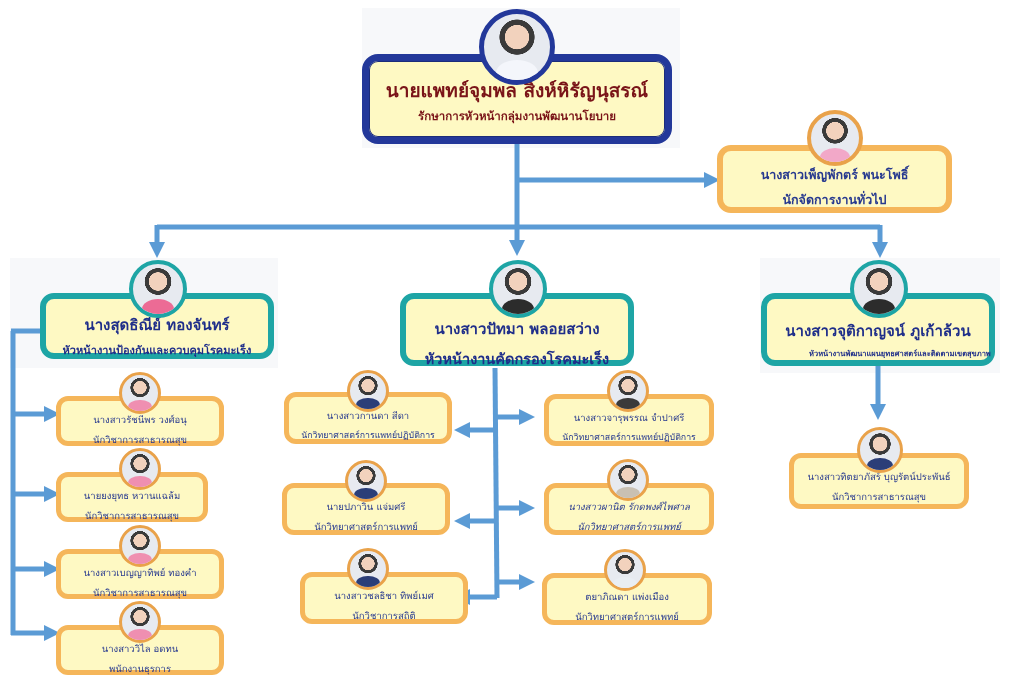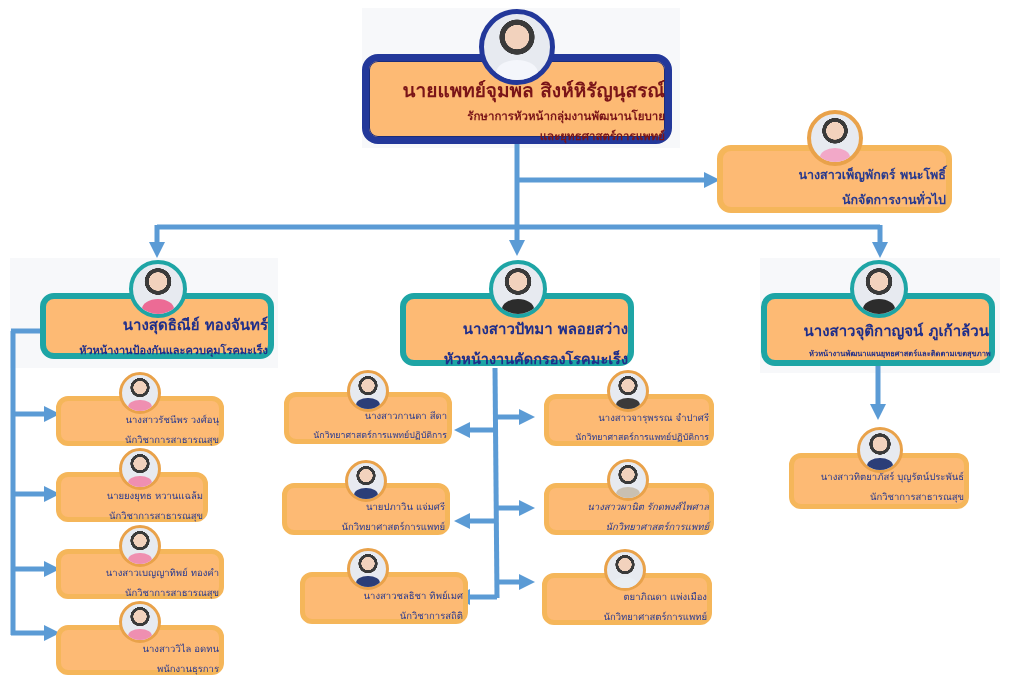--- a/index.html
+++ b/index.html
@@ -3,21 +3,21 @@
 <meta charset="utf-8">
 <style>
   html, body { margin:0; padding:0; }
   body {
     width:1013px; height:686px; position:relative; overflow:hidden;
     background:#ffffff;
     font-family:"DejaVu Sans", "Liberation Sans", sans-serif;
   }
   .bg-panel { position:absolute; background:#f7f8fa; }
   svg.connectors { position:absolute; left:0; top:0; width:1013px; height:686px; }
-  .node { position:absolute; box-sizing:border-box; background:#fdba74; text-align:right; }
+  .node { position:absolute; box-sizing:border-box; background:#fef9c3; text-align:center; }
   .node .name, .node .role { display:block; white-space:nowrap; }
   .avatar {
     position:absolute; border-radius:50%; box-sizing:border-box; overflow:hidden;
     background: radial-gradient(circle at 50% 35%, #f2d2bd 0 22%, #3a3a3a 23% 32%, #e7eaf0 33%);
   }
   .avatar .body {
     position:absolute; left:18%; right:18%; bottom:-10%; height:40%;
     border-radius:50% 50% 0 0;
   }
   
@@ -87,21 +87,20 @@
     <line x1="496" y1="508" x2="527" y2="508" marker-end="url(#ah)"></line>
     <line x1="497" y1="582" x2="527" y2="582" marker-end="url(#ah)"></line>
 
     <line x1="878" y1="366" x2="878" y2="412" marker-end="url(#ah)"></line>
   </g>
 </svg>
 
 <div class="node director">
   <span class="name">นายแพทย์จุมพล สิงห์หิรัญนุสรณ์</span>
   <span class="role">รักษาการหัวหน้ากลุ่มงานพัฒนานโยบาย</span>
-  <span class="role">และยุทธศาสตร์การแพทย์</span>
 </div>
 <div class="avatar dir-avatar">
   <div class="body" style="background:#f4f6fb;"></div>
 </div>
 
 <div class="node gen" style="left:717px;top:145px;width:235px;height:68px;">
   <span class="name">นางสาวเพ็ญพักตร์ พนะโพธิ์</span>
   <span class="role">นักจัดการงานทั่วไป</span>
 </div>
 <div class="avatar staff-avatar" style="left:807px;top:110px;width:56px;height:56px;border-width:4px;">

